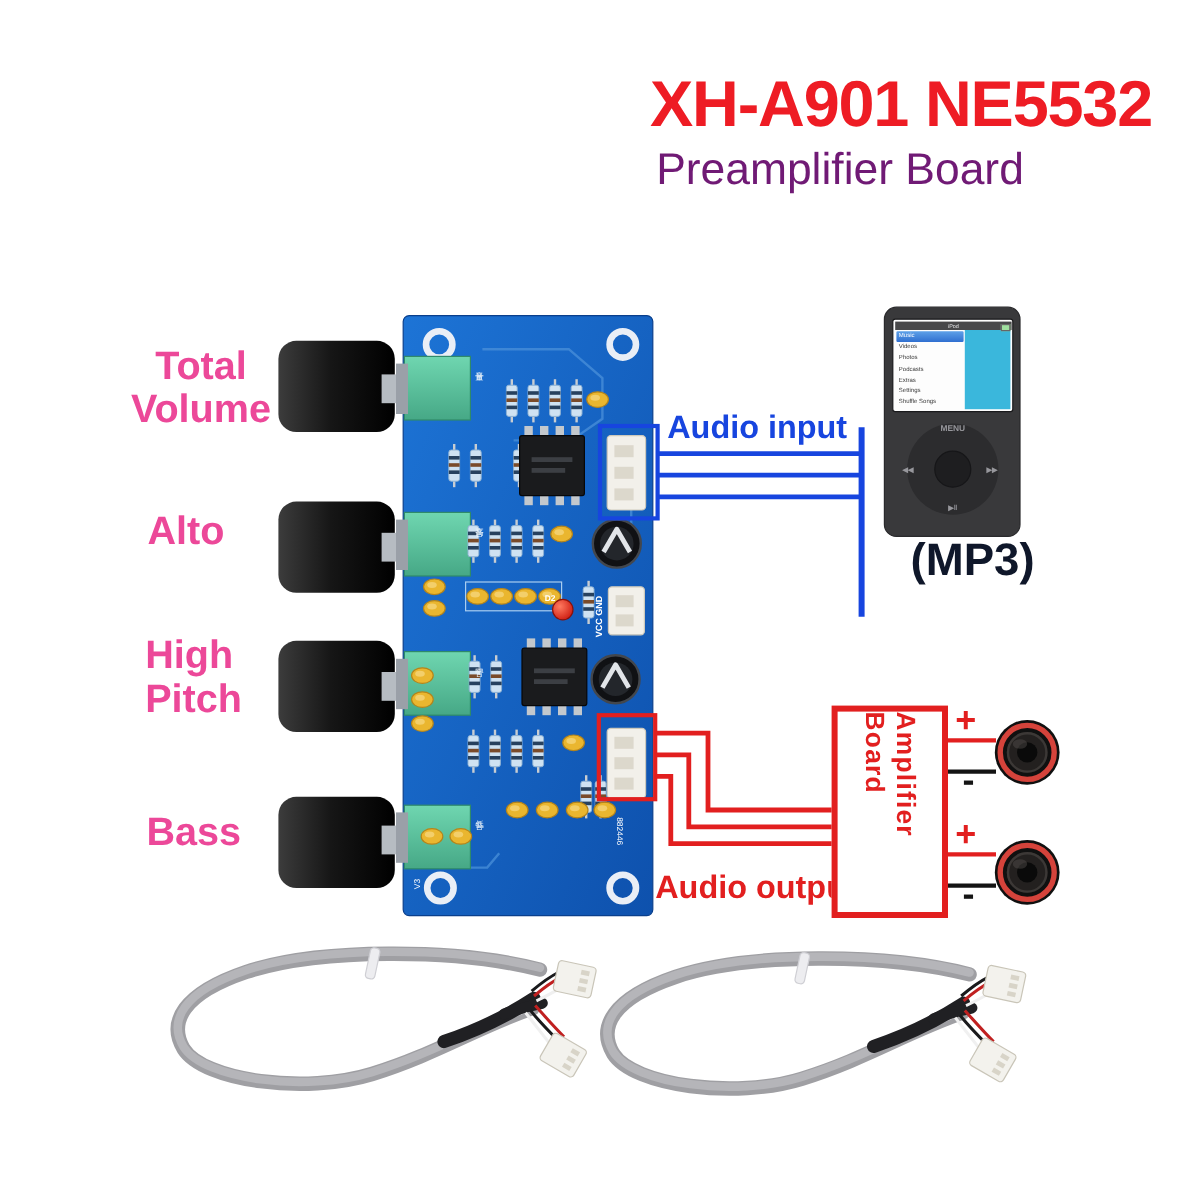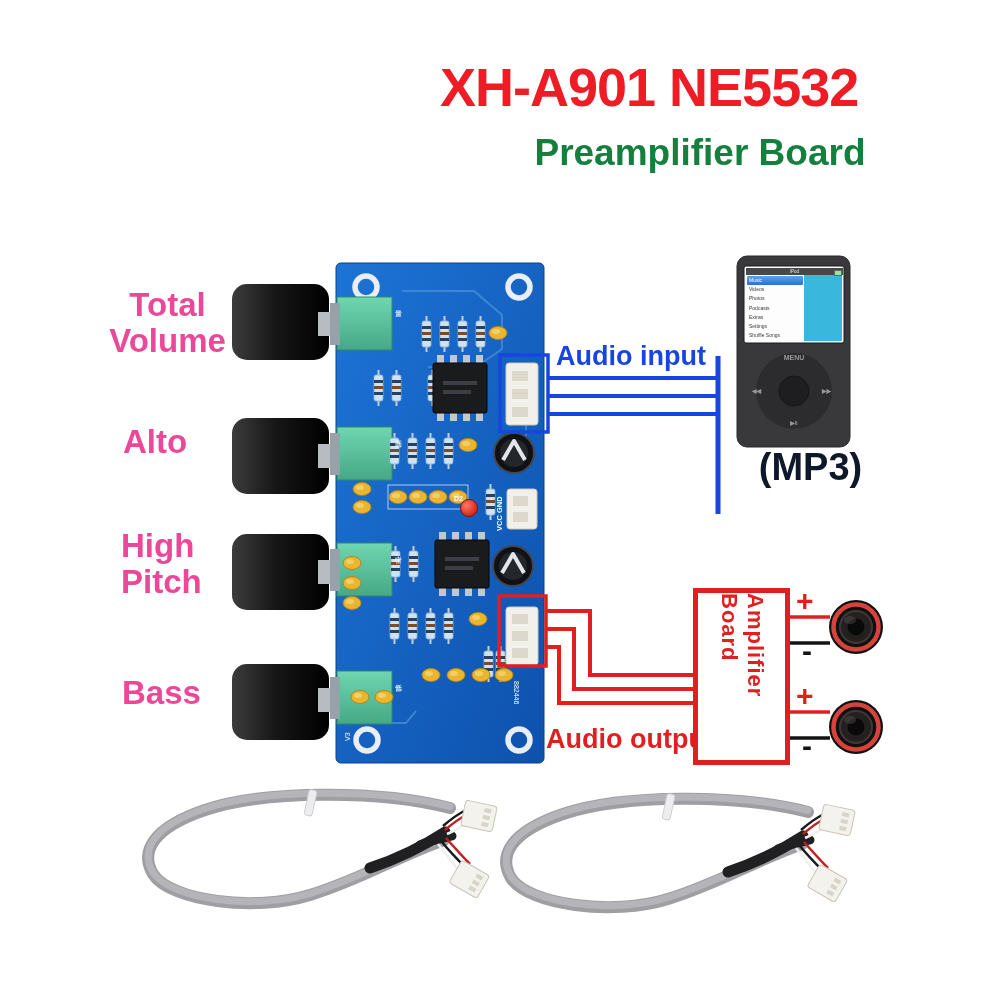--- a/index.html
+++ b/index.html
@@ -1,22 +1,22 @@
 <!DOCTYPE html>
 <html><head>
 <meta charset="utf-8">
 <style>
   html,body{margin:0;padding:0;background:#fff;}
   #canvas{position:relative;width:1000px;height:1000px;background:#ffffff;overflow:hidden;
           font-family:"Liberation Sans",sans-serif;}
   .abs{position:absolute;}
   .prelines{white-space:pre-line;}
   #overlay{position:absolute;left:0;top:0;width:1000px;height:1000px;}
-  .title1{font-size:54px;font-weight:800;color:#ee1c24;letter-spacing:-1px;text-align:left;}
-  .title2{font-size:37px;font-weight:700;color:#15803d;text-align:center;margin-top:14px;}
+  .title1{font-size:54px;font-weight:800;color:#ee1c24;letter-spacing:-1px;text-align:right;}
+  .title2{font-size:37px;font-weight:400;color:#701a75;text-align:center;margin-top:2px;}
   .knoblab{font-size:33px;font-weight:800;color:#ec4899;line-height:1.1;}
   .ann-blue{font-size:27px;font-weight:800;color:#1745df;}
   .ann-orange{font-size:30px;font-weight:800;color:#f6941d;}
   .ann-red{font-size:27px;font-weight:800;color:#e21f1f;}
   .mp3cap{font-size:38px;font-weight:800;color:#0f172a;text-align:center;}
   .plusminus{font-size:30px;font-weight:800;line-height:1;}
   .pm-red{color:#e21f1f;} .pm-black{color:#141414;}
   .ampbox{left:693px;top:588px;width:97px;height:177px;background:#fff;border:5px solid #e21f1f;
           box-sizing:border-box;display:flex;align-items:center;justify-content:center;}
   .amptext{writing-mode:vertical-rl;font-size:22px;font-weight:800;color:#e21f1f;letter-spacing:1px;}

